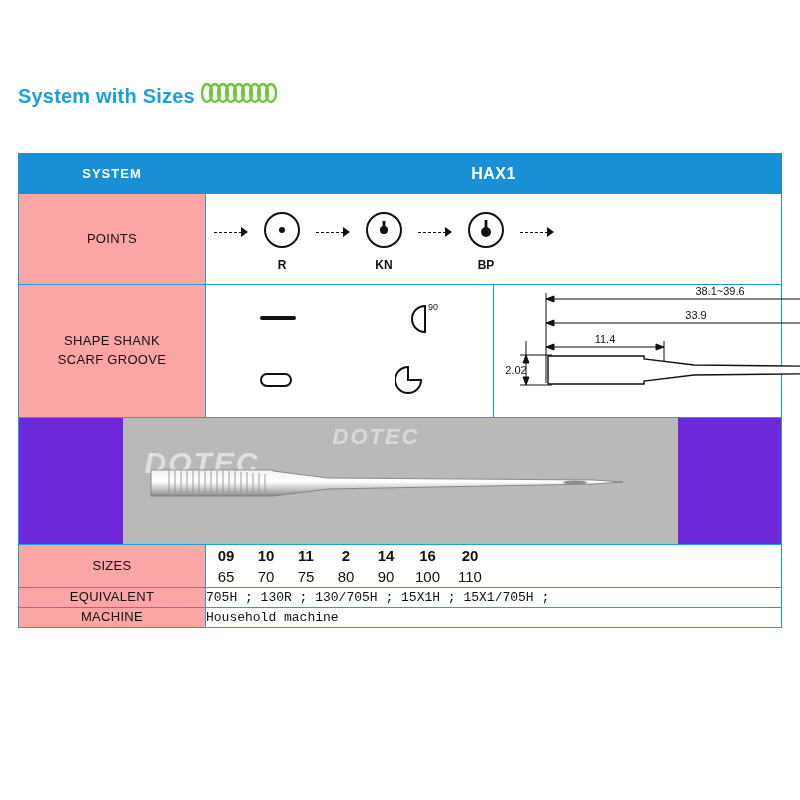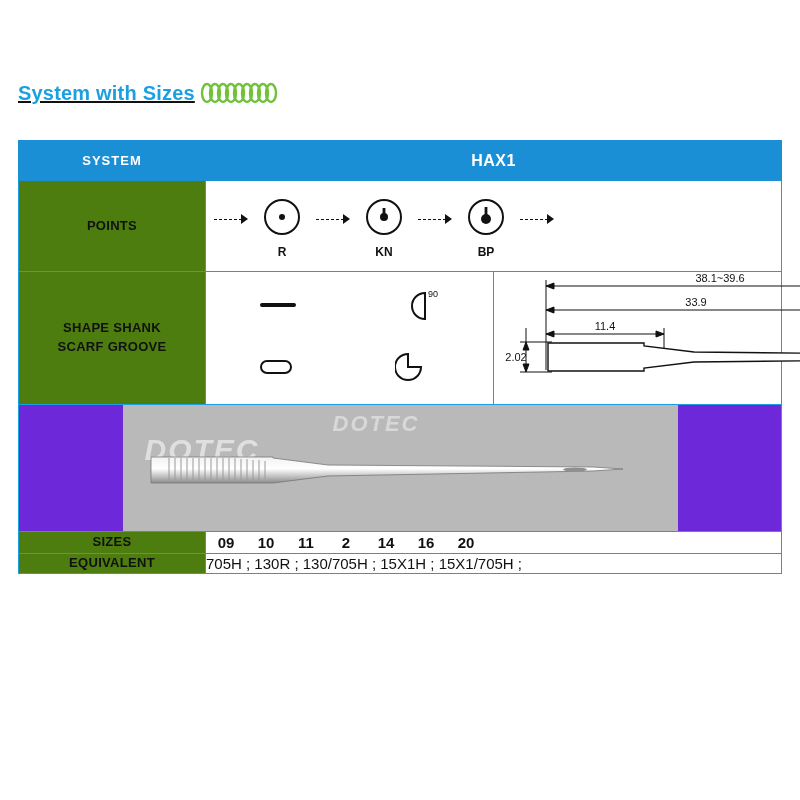--- a/index.html
+++ b/index.html
@@ -15,55 +15,54 @@
     position: relative;
     overflow: hidden;
   }
 
   
   .page-heading {
     position: absolute;
     left: 18px;
     top: 82px;
     display: flex;
-    align-items: flex-start;
+    align-items: flex-end;
     gap: 4px;
-    text-decoration: underline;
   }
   .page-heading .title {
     font-size: 20px;
     font-weight: bold;
     color: #1a9fe0;
     letter-spacing: .2px;
   }
   .coil-deco {
     display: block;
   }
 
   
   .spec-table {
     position: absolute;
     left: 18px;
-    top: 140px;
+    top: 153px;
     width: 764px;
     border-collapse: collapse;
     border: 1px solid #1a9fe0;
     table-layout: fixed;
   }
   .spec-table td, .spec-table th {
     border: 1px solid #1a9fe0;
     padding: 0;
     vertical-align: middle;
   }
   .label-cell {
     width: 178px;
-    background: #4d7c0f;
+    background: #fca5a5;
     text-align: center;
     font-size: 13px;
-    font-weight: bold;
+    font-weight: normal;
     letter-spacing: .3px;
     color: #111;
     line-height: 1.45;
     padding: 8px 4px;
   }
   .header-row td {
     background: #1a8fd6;
     color: #ffffff;
     text-align: center;
     font-weight: bold;
@@ -181,23 +180,24 @@
     border: none;
     padding: 2px 9px;
     font-size: 15px;
     text-align: center;
     min-width: 22px;
   }
   .sizes-table tr.row-nm td {
     font-weight: bold;
   }
   .plain-cell {
-    font-size: 15px;
+    font-size: 13px;
     padding: 10px 0 10px 14px;
     color: #111;
+    font-family: Liberation Mono, monospace;
   }
 </style>
 </head>
 <body>
 
 <div class="page-heading">
   <span class="title">System with Sizes</span>
   <span class="coil-deco">
     <svg width="80" height="22" viewBox="0 0 80 22">
       <g fill="none" stroke="#72c13b" stroke-width="2.4">
@@ -399,25 +399,38 @@
           <tbody>
             <tr class="row-nm">
               <td>09</td>
               <td>10</td>
               <td>11</td>
               <td>2</td>
               <td>14</td>
               <td>16</td>
               <td>20</td>
             </tr>
+            <tr class="row-metric">
+              <td>65</td>
+              <td>70</td>
+              <td>75</td>
+              <td>80</td>
+              <td>90</td>
+              <td>100</td>
+              <td>110</td>
+            </tr>
           </tbody>
         </table>
       </td>
     </tr>
 
     <tr>
       <td class="label-cell">EQUIVALENT</td>
       <td class="content-cell plain-cell" colspan="2">705H ; 130R ; 130/705H ; 15X1H ; 15X1/705H ;</td>
     </tr>
 
+    <tr>
+      <td class="label-cell">MACHINE</td>
+      <td class="content-cell plain-cell" colspan="2">Household machine</td>
+    </tr>
 
   </tbody>
 </table>
 
 </body></html>

